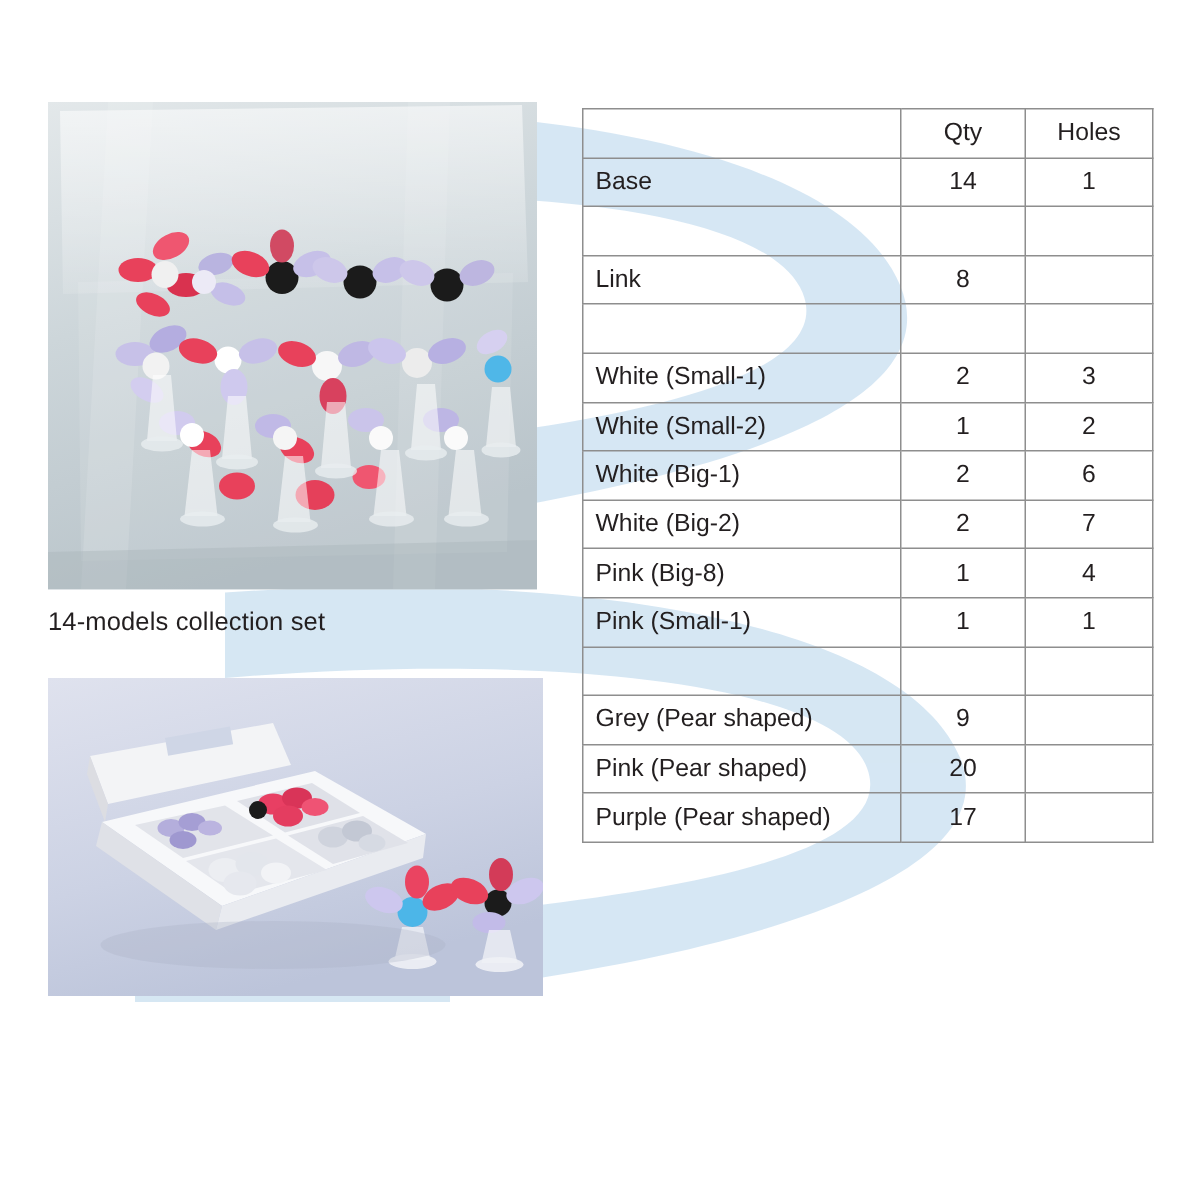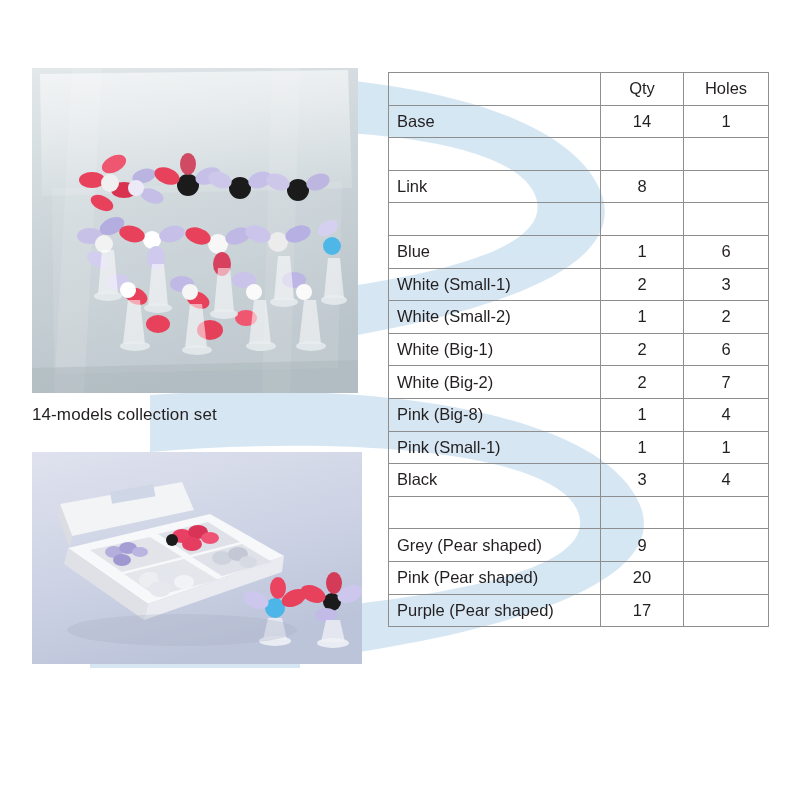--- a/index.html
+++ b/index.html
@@ -364,25 +364,20 @@
           <td>Link</td>
           <td class="num">8</td>
           <td class="num"></td>
         </tr>
         <tr class="spacer">
           <td></td>
           <td class="num"></td>
           <td class="num"></td>
         </tr>
         <tr>
-          <td>Blue</td>
-          <td class="num">1</td>
-          <td class="num">6</td>
-        </tr>
-        <tr>
           <td>White (Small-1)</td>
           <td class="num">2</td>
           <td class="num">3</td>
         </tr>
         <tr>
           <td>White (Small-2)</td>
           <td class="num">1</td>
           <td class="num">2</td>
         </tr>
         <tr>
@@ -398,25 +393,20 @@
         <tr>
           <td>Pink (Big-8)</td>
           <td class="num">1</td>
           <td class="num">4</td>
         </tr>
         <tr>
           <td>Pink (Small-1)</td>
           <td class="num">1</td>
           <td class="num">1</td>
         </tr>
-        <tr>
-          <td>Black</td>
-          <td class="num">3</td>
-          <td class="num">4</td>
-        </tr>
         <tr class="spacer">
           <td></td>
           <td class="num"></td>
           <td class="num"></td>
         </tr>
         <tr>
           <td>Grey (Pear shaped)</td>
           <td class="num">9</td>
           <td class="num"></td>
         </tr>

